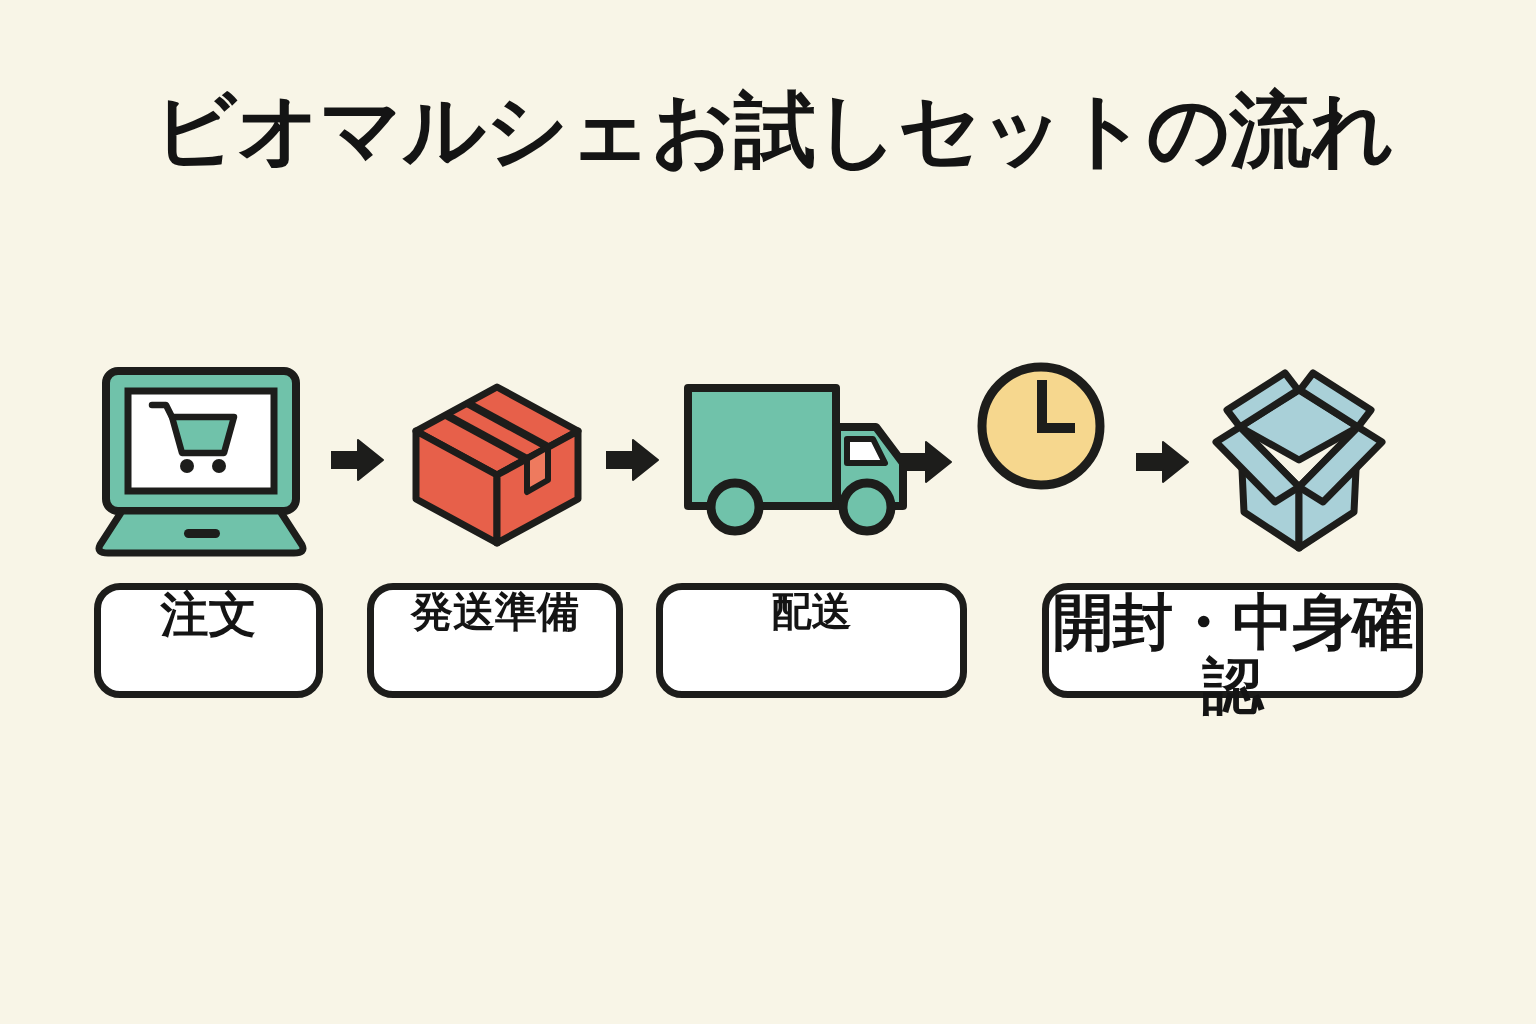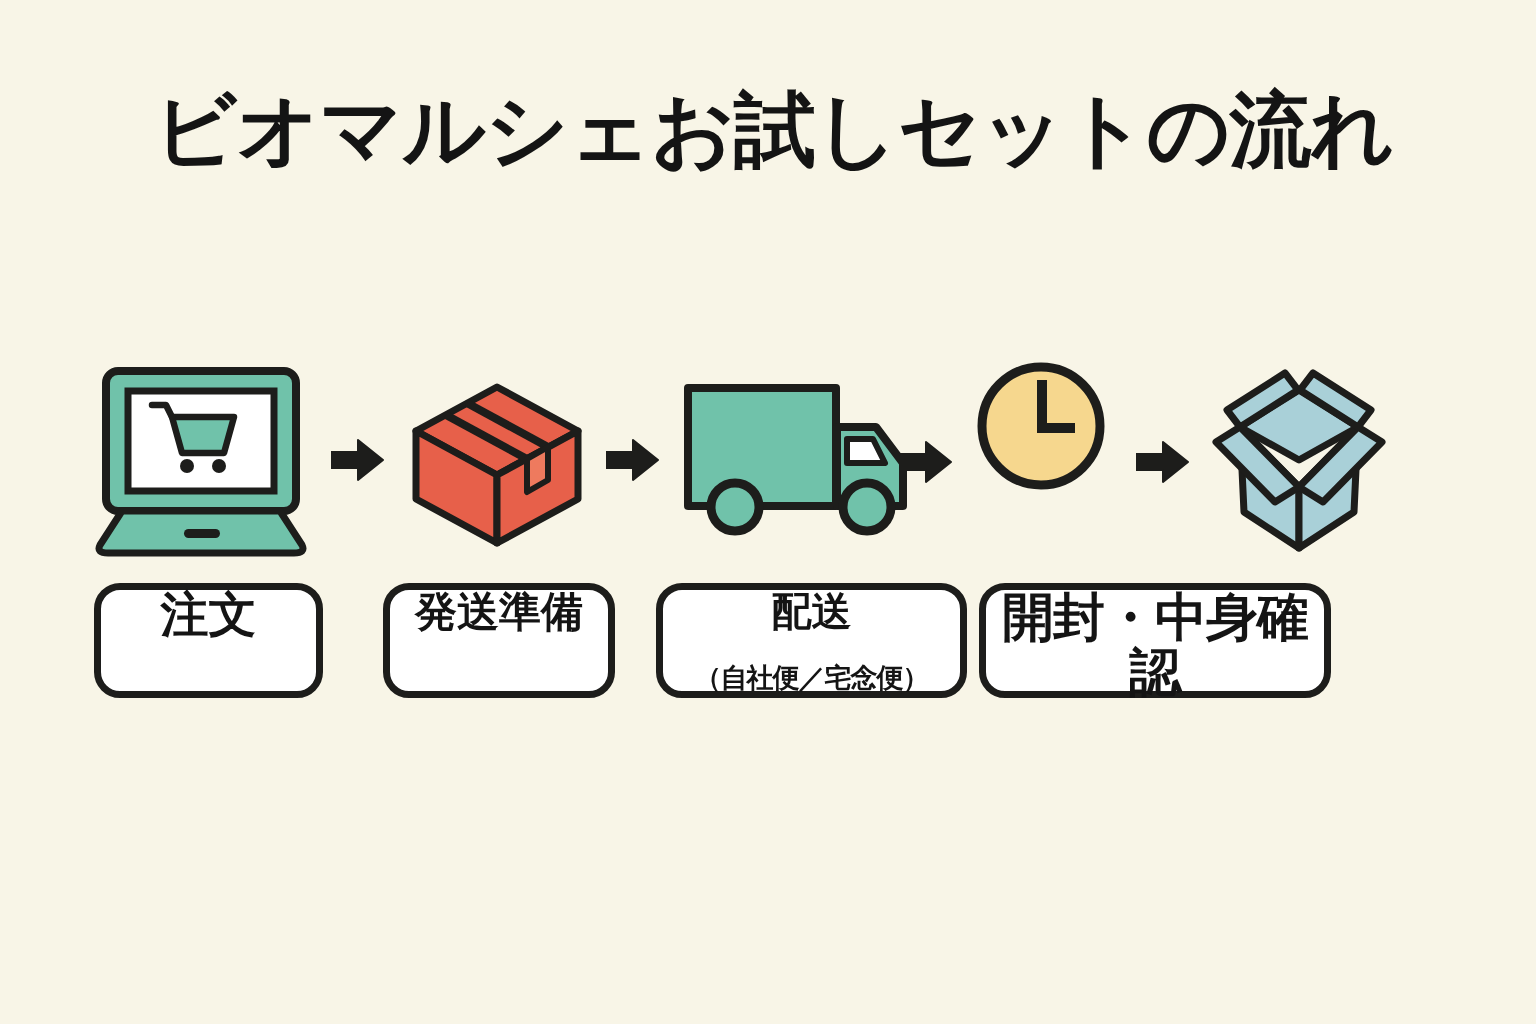--- a/index.html
+++ b/index.html
@@ -35,24 +35,24 @@
   .arrow-4{left:1136px;top:440px;}
   .label-box{
     position:absolute;top:583px;height:115px;
     background:var(--label_box_bg);
     border:7px solid var(--outline);
     border-radius:26px;
     display:flex;flex-direction:column;align-items:center;justify-content:flex-start;
     color:var(--text);font-weight:900;text-align:center;line-height:1.05;
   }
   .label-1{left:94px;width:229px;font-size:48px;}
-  .label-2{left:383px;width:232px;font-size:42px;}
+  .label-2{left:367px;width:256px;font-size:42px;}
   .label-3{left:656px;width:311px;font-size:40px;gap:28px;}
   .label-3 .sub{font-size:27px;margin-top:4px;letter-spacing:-1px;}
-  .label-4{left:979px;width:352px;font-size:52px;letter-spacing:-1px;}
+  .label-4{left:1042px;width:381px;font-size:61px;letter-spacing:-1px;}
 </style>
 </head>
 <body>
 
 <div class="canvas">
 
   <h1 class="title">ビオマルシェお試しセットの流れ</h1>
 
   <div class="icon icon-laptop">
     <svg viewBox="0 0 226 192">
@@ -136,20 +136,19 @@
   <div class="label-box label-1">
     <span>注文</span>
   </div>
 
   <div class="label-box label-2">
     <span>発送準備</span>
   </div>
 
   <div class="label-box label-3">
     <span>配送</span>
-    <span class="sub">（自社便／宅念便）</span>
   </div>
 
   <div class="label-box label-4">
     <span>開封・中身確認</span>
   </div>
 
 </div>
 
 </body></html>

